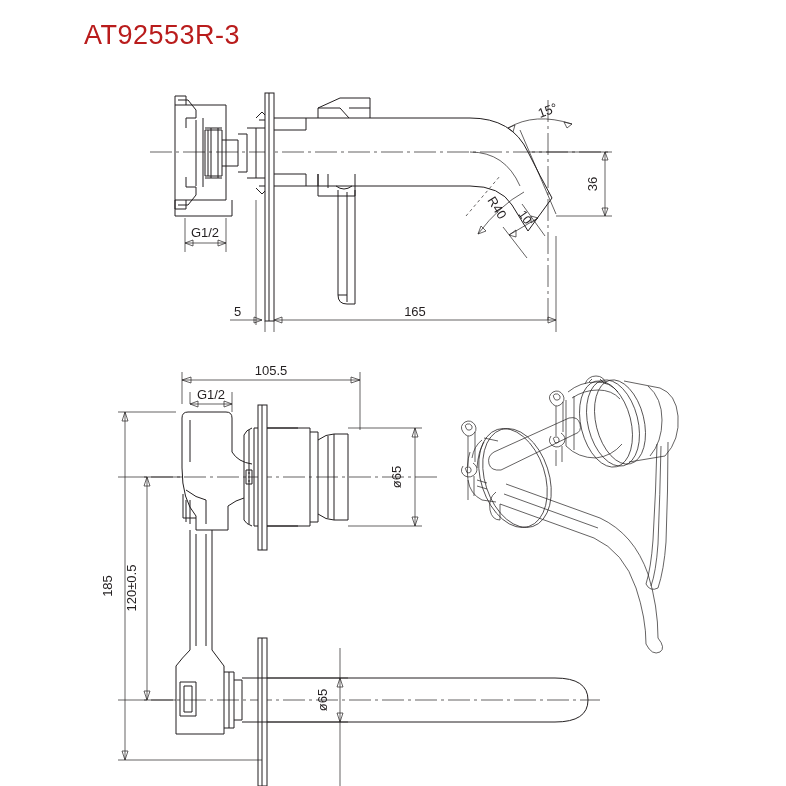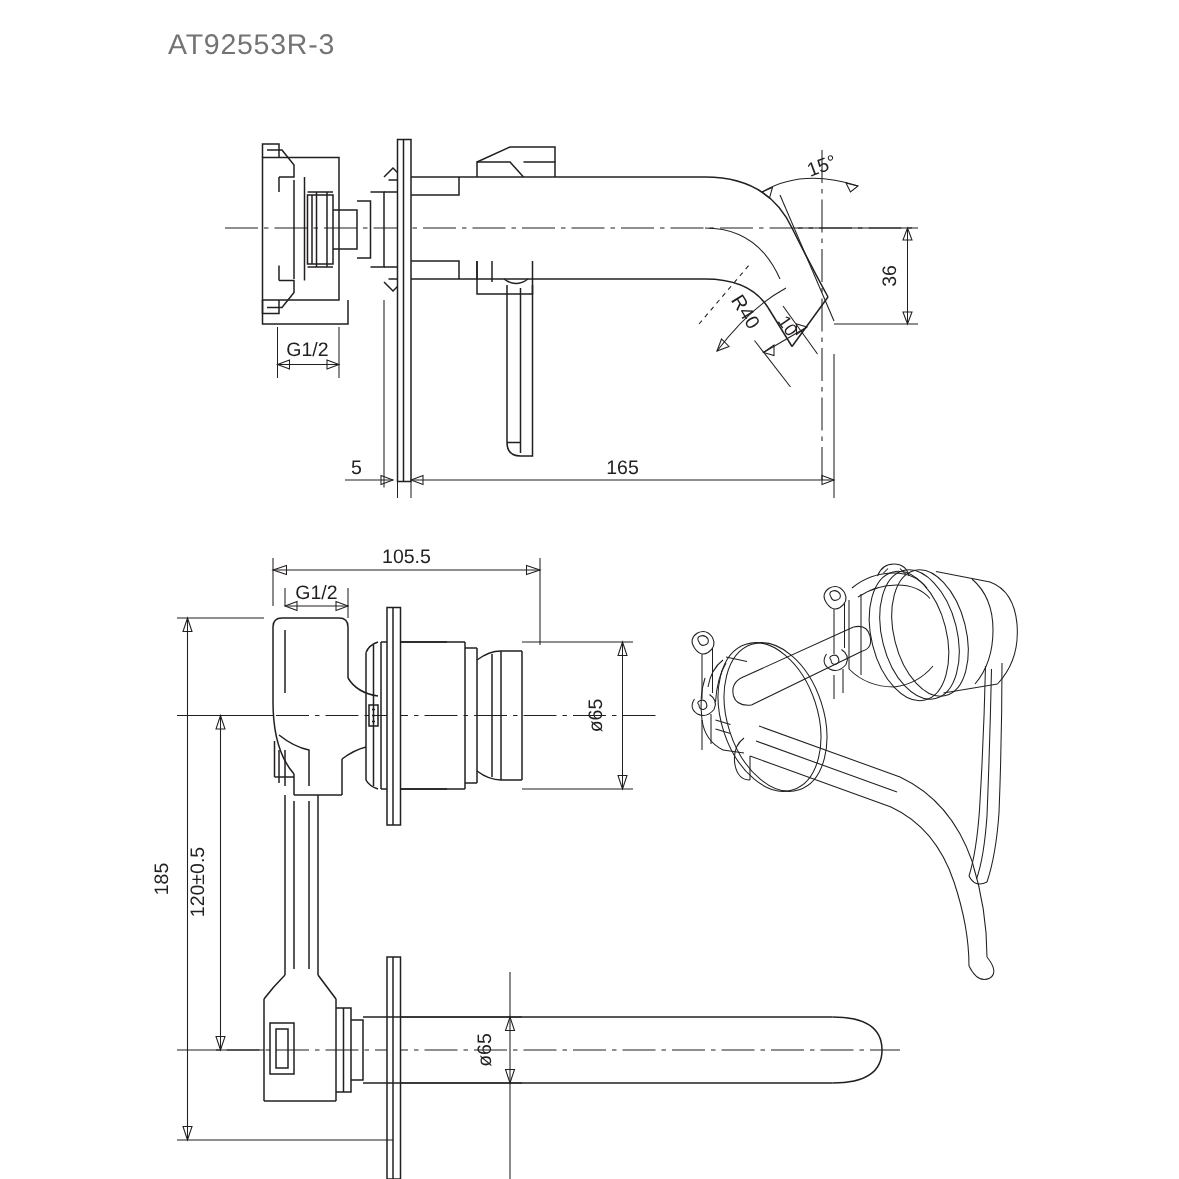--- a/index.html
+++ b/index.html
@@ -15,25 +15,25 @@
     overflow: hidden;
   }
   #sheet {
     position: relative;
     width: 786px;
     height: 786px;
     background: #ffffff;
   }
   #title {
     position: absolute;
-    left: 112px;
+    left: 84px;
     top: 20px;
-    font-size: 19px;
+    font-size: 27px;
     letter-spacing: 0.5px;
-    color: #737373;
+    color: #b91c1c;
     font-family: "Liberation Sans", sans-serif;
     font-weight: 400;
     white-space: nowrap;
   }
   svg.drawing {
     position: absolute;
     left: 0;
     top: 0;
     width: 786px;
     height: 786px;

